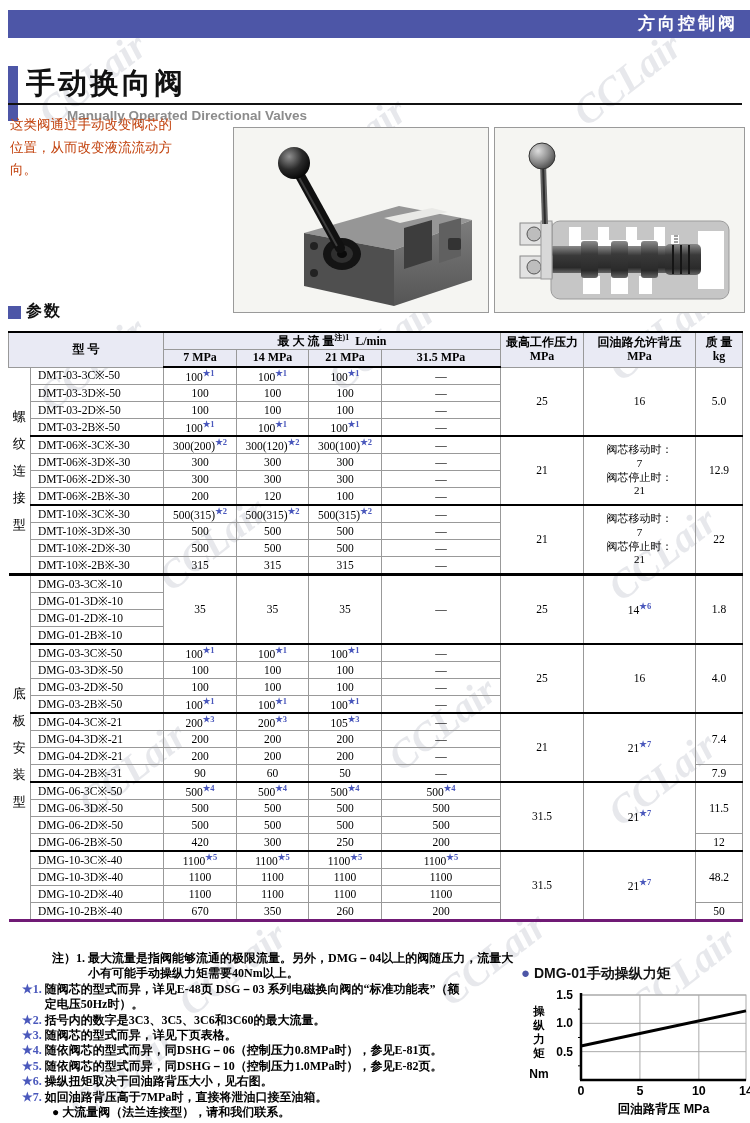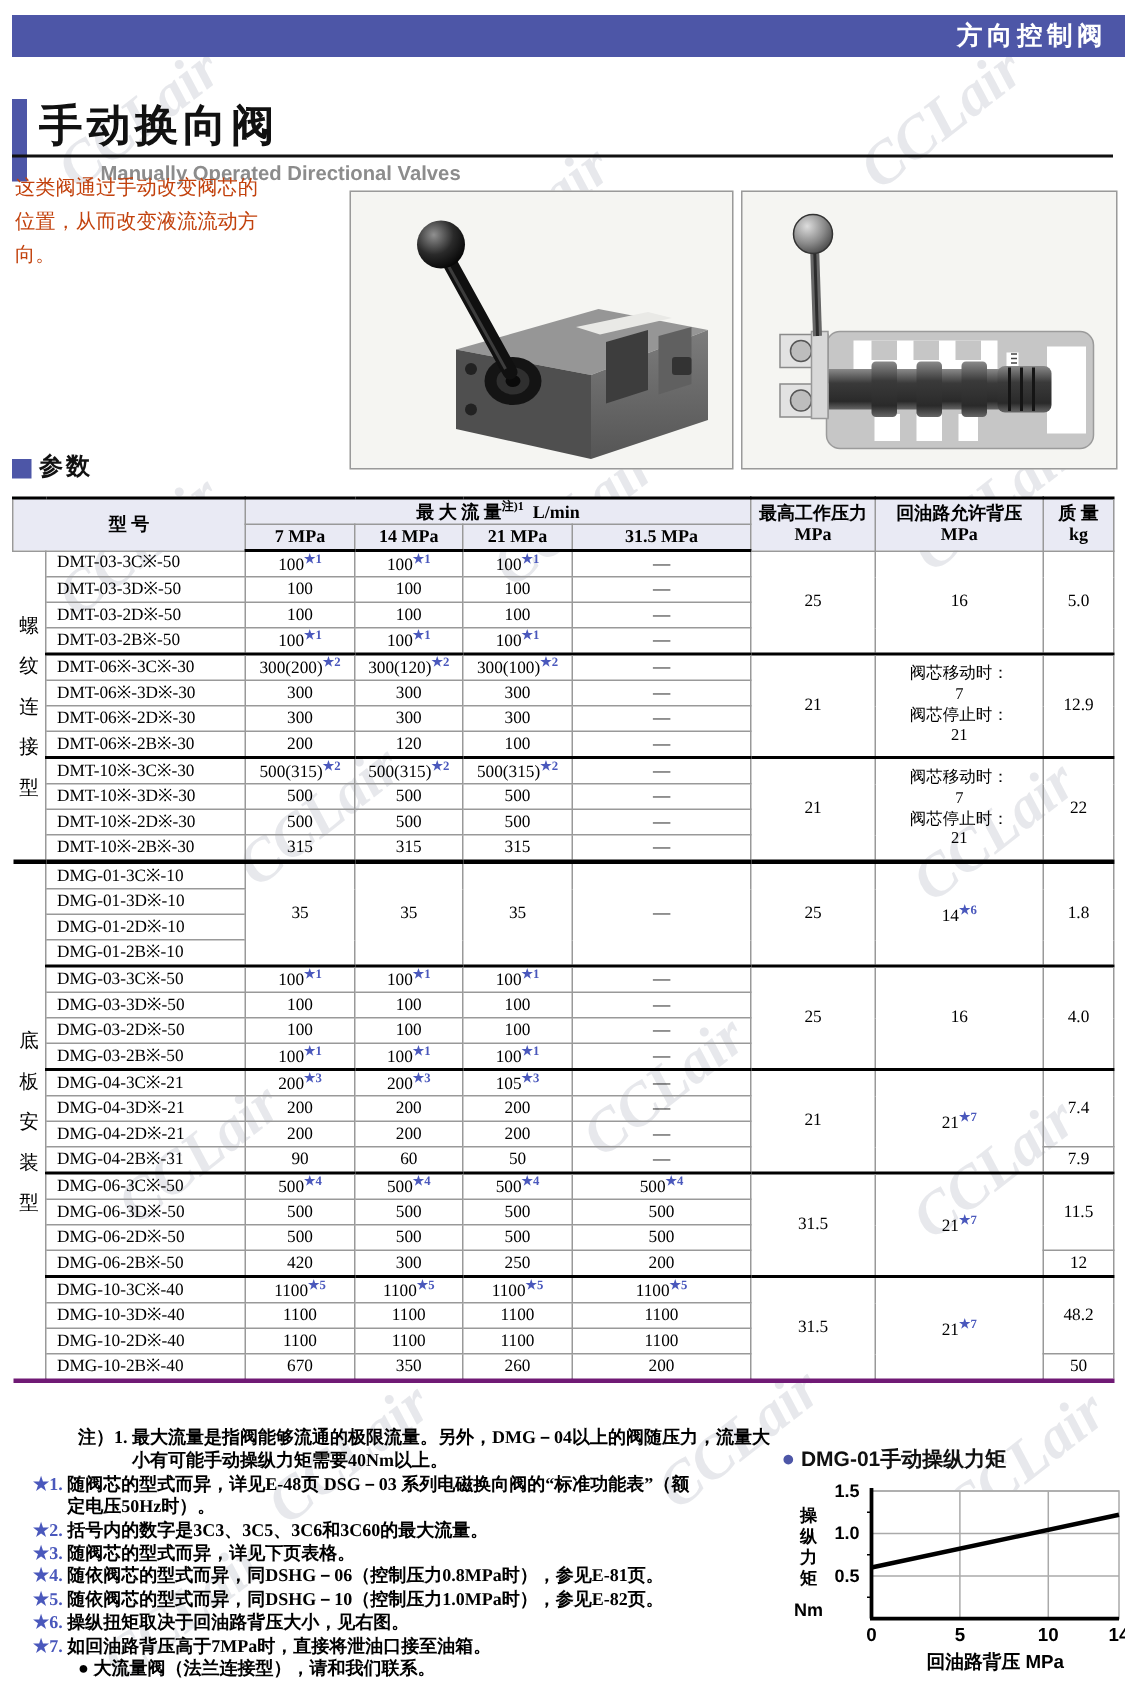--- a/index.html
+++ b/index.html
@@ -287,21 +287,21 @@
       </tr>
       <tr class="">
         <td class="model">DMT-10※-2B※-30</td>
         <td>315</td>
         <td>315</td>
         <td>315</td>
         <td>—</td>
       </tr>
       <tr class="cstart">
         <td class="catcell" rowspan="20">底<br>板<br>安<br>装<br>型</td>
-        <td class="model">DMG-01-3C※-10</td>
+        <td class="model">DMG-03-3C※-10</td>
         <td rowspan="4">35</td>
         <td rowspan="4">35</td>
         <td rowspan="4">35</td>
         <td rowspan="4">—</td>
         <td rowspan="4">25</td>
         <td rowspan="4">14<sup class="star">★6</sup></td>
         <td rowspan="4">1.8</td>
       </tr>
       <tr class="">
         <td class="model">DMG-01-3D※-10</td>

